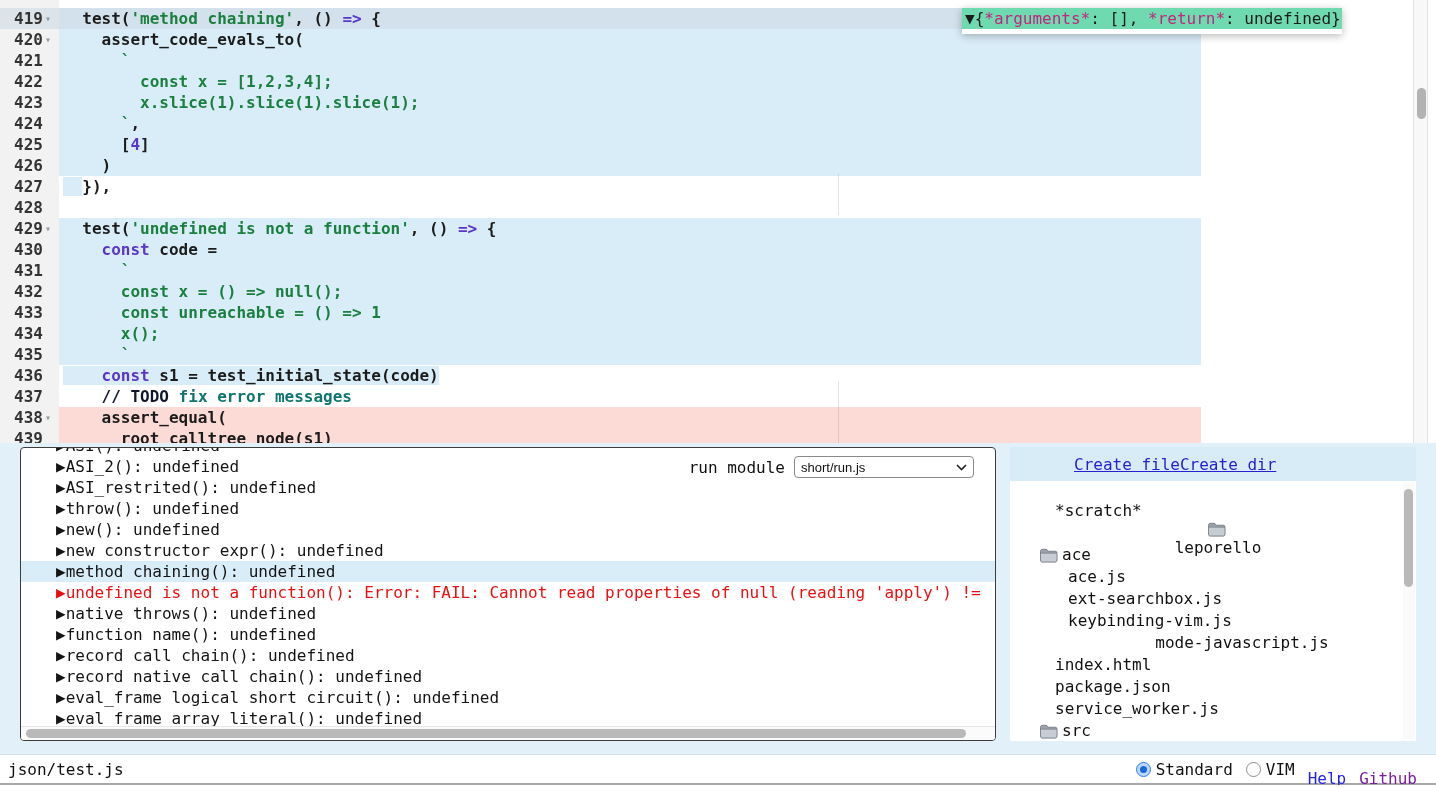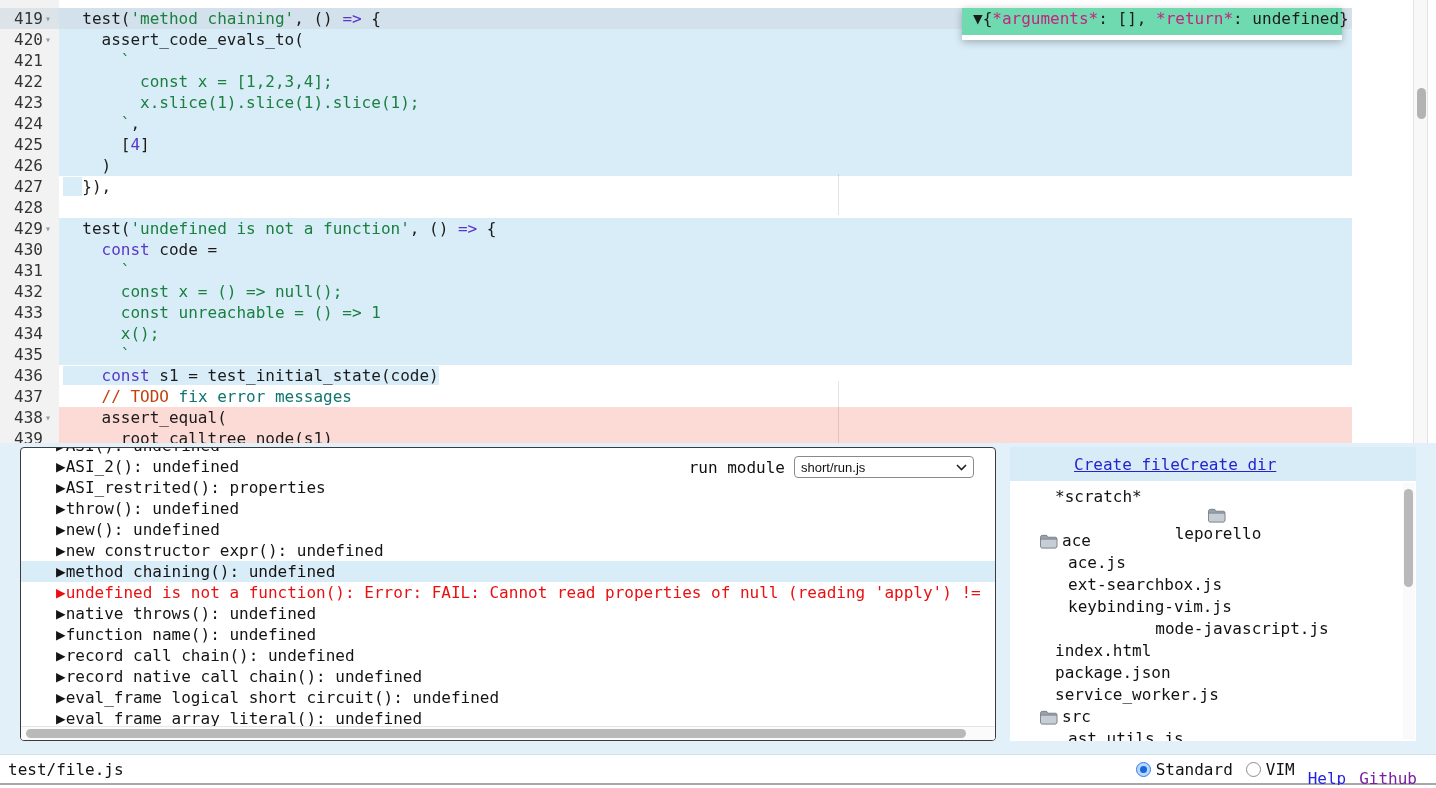--- a/index.html
+++ b/index.html
@@ -3,49 +3,49 @@
 <meta charset="utf-8">
 <style>
   * { margin:0; padding:0; box-sizing:border-box; }
   html,body { width:1436px; height:788px; }
   body { font-family:"DejaVu Sans Mono", monospace; background:#e1f0f9; overflow:hidden; }
   .app { position:relative; width:1436px; height:788px; overflow:hidden; background:#e1f0f9; }
 
   
   .editor { position:absolute; left:0; top:0; width:1436px; height:443px; background:#fff; overflow:hidden; }
   .gutter-bg { position:absolute; left:0; top:0; width:59px; height:443px; background:#f2f2f2; }
-  #code-lines { position:absolute; left:0; top:8px; width:1352px; }
+  #code-lines { position:absolute; left:0; top:8px; width:1201px;font-weight:bold; }
   .ed-row { display:flex; height:21px; line-height:21px; font-size:16px; white-space:pre; }
   .gut { width:59px; display:flex; flex:none; }
   .lnum { flex:1; text-align:right; color:#333; padding-right:2px; }
   .fold { width:14px; color:#8f9aa3; font-size:10px; text-align:left; line-height:21px; }
   .code { flex:1; padding-left:4px; }
   .bg-active .gut  { background:#dde4e9; }
   .bg-active .code { background:#d2e1eb; }
   .bg-sel .code    { background:#d9edf8; }
   .bg-err .code    { background:#fcdad6; }
   .selwrap { background:#d9edf8; }
   .tk-p  { color:#1b1b1b; }
   .tk-s  { color:#1a7f3f; }
   .tk-k  { color:#5a36c7; }
   .tk-n  { color:#5a36c7; }
-  .tk-ct { color:#c2410c; }
+  .tk-ct { color:#0f172a; }
   .tk-cg { color:#0f766e; }
   .tk-sp { background:#d9edf8; }
   .ruler { position:absolute; left:838px; width:1px; background:rgba(100,100,100,0.18); }
   .r1 { top:174px; height:41px; }
   .r2 { top:381px; height:62px; }
   .vscroll { position:absolute; right:8px; top:0; width:15px; height:443px; background:#f8f8f8;
              border-left:1px solid #e3e3e3; border-right:1px solid #e3e3e3; }
   .vscroll .thumb { position:absolute; left:3px; top:88px; width:9px; height:31px; background:#b3b3b3; border-radius:5px; }
 
   
   .tooltip { position:absolute; left:962px; top:8px; width:380px; background:#fff; z-index:5;
              font-size:16px; box-shadow:0 2px 8px rgba(0,0,0,0.28); padding-bottom:5px; }
-  .tt-header { height:27px; line-height:21px; background:#6fdab0; padding-left:11px; white-space:pre; }
+  .tt-header { height:21px; line-height:21px; background:#6fdab0; padding-left:3px; white-space:pre; }
   .tt-row { height:21px; line-height:21px; padding-left:11px; white-space:pre; }
   .tk-m { color:#c0267e; }
 
   
   .console { position:absolute; left:20px; top:447px; width:976px; height:294px; background:#fff;
              border:1px solid #3c3c3c; border-radius:4px; overflow:hidden; font-size:16px; }
   #console-list { padding-top:3px; }
   .c-entry { height:21px; line-height:21px; padding-left:35px; white-space:pre; color:#141414; overflow:hidden; }
   .c-entry.clipped { margin-top:-16px; }
   .c-entry.selected { background:#d9edf8; }
@@ -56,21 +56,21 @@
                font-family:"Liberation Sans", sans-serif; font-size:13px; color:#111;
                display:flex; align-items:center; justify-content:space-between; padding:0 6px; cursor:default; }
   .hscroll { position:absolute; bottom:0; left:0; right:0; height:14px; background:#fbfbfb; border-top:1px solid #e6e6e6; }
   .hscroll .thumb { position:absolute; left:5px; top:2px; width:940px; height:9px; background:#b9b9b9; border-radius:5px; }
 
   
   .files { position:absolute; left:1010px; top:447px; width:406px; height:294px; background:#d8ecf8; font-size:16px; overflow:hidden; }
   .files-header { height:34px; display:flex; align-items:center; padding:0 64px; }
   .files-header a { color:#2323cf; text-decoration:underline; cursor:pointer; }
   .files-list-wrap { position:absolute; left:0; top:34px; right:0; bottom:0; background:#fff; overflow:hidden; }
-  #files-list { padding-top:5px; }
+  #files-list { padding-top:5px;margin-top:14px; }
   .f-item { height:22px; line-height:22px; display:flex; align-items:center; white-space:pre; color:#111; }
   .f-icon { margin-right:4px; display:inline-flex; flex:none; }
   .fscroll { position:absolute; right:1px; top:2px; bottom:2px; width:12px; background:#fafafa; }
   .fscroll .thumb { position:absolute; left:1px; top:6px; width:9px; height:98px; background:#b9b9b9; border-radius:5px; }
 
   
   .statusbar { position:absolute; left:0; top:754px; width:1436px; height:31px; background:#fff;
                border-top:1px solid #cfe0ea; border-bottom:2px solid #a8a8a8;
                display:flex; align-items:center; justify-content:space-between; padding:0 19px 0 8px; font-size:16px; color:#111; }
   .sb-right { display:flex; align-items:center; gap:13px; }
@@ -129,21 +129,21 @@
       <div class="selectbox">
         <span>short/run.js</span>
         <svg width="11" height="7" viewBox="0 0 11 7">
           <polyline points="1,1 5.5,5.5 10,1" fill="none" stroke="#222" stroke-width="1.6"></polyline>
         </svg>
       </div>
     </div>
     <div id="console-list">
         <div class="c-entry normal clipped">▶ASI(): undefined</div>
         <div class="c-entry normal">▶ASI_2(): undefined</div>
-        <div class="c-entry normal">▶ASI_restrited(): properties</div>
+        <div class="c-entry normal">▶ASI_restrited(): undefined</div>
         <div class="c-entry normal">▶throw(): undefined</div>
         <div class="c-entry normal">▶new(): undefined</div>
         <div class="c-entry normal">▶new constructor expr(): undefined</div>
         <div class="c-entry selected">▶method chaining(): undefined</div>
         <div class="c-entry error">▶undefined is not a function(): Error: FAIL: Cannot read properties of null (reading 'apply') !=</div>
         <div class="c-entry normal">▶native throws(): undefined</div>
         <div class="c-entry normal">▶function name(): undefined</div>
         <div class="c-entry normal">▶record call chain(): undefined</div>
         <div class="c-entry normal">▶record native call chain(): undefined</div>
         <div class="c-entry normal">▶eval_frame logical short circuit(): undefined</div>
@@ -183,21 +183,21 @@
   </svg><span class="f-label">src</span></div>
           <div class="f-item" style="padding-left: 58px;"><span class="f-label">ast_utils.js</span></div>
         </div>
       <div class="fscroll">
         <div class="thumb"></div>
       </div>
     </div>
   </div>
 
   <div class="statusbar">
-    <span>test/file.js</span>
+    <span>json/test.js</span>
     <div class="sb-right">
       <span class="radio-group">
         <span class="radio on"></span>
         <span>Standard</span>
       </span>
       <span class="radio-group">
         <span class="radio"></span>
         <span>VIM</span>
       </span>
       <a class="help-link">Help</a>

